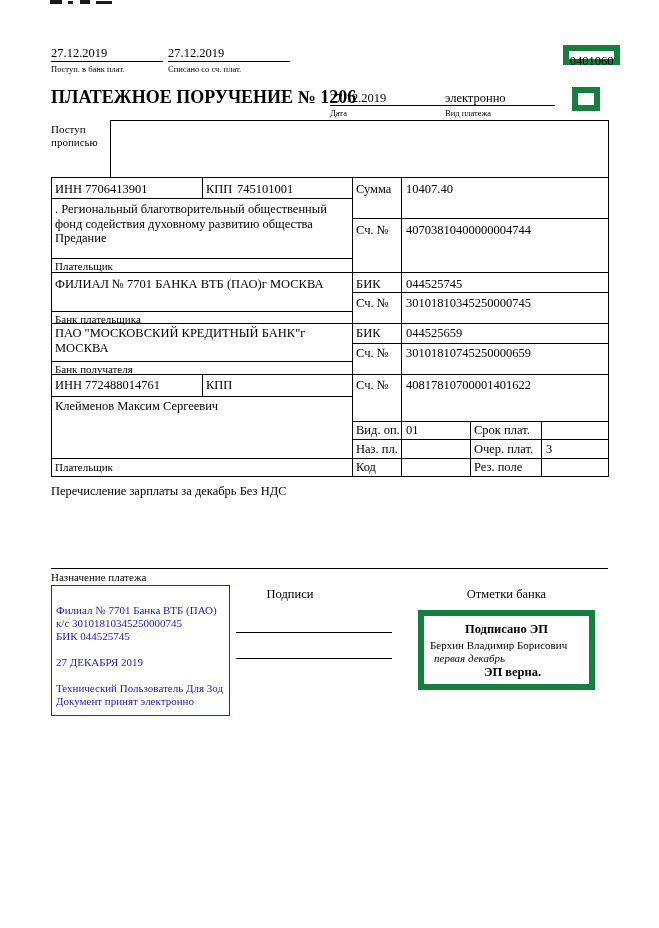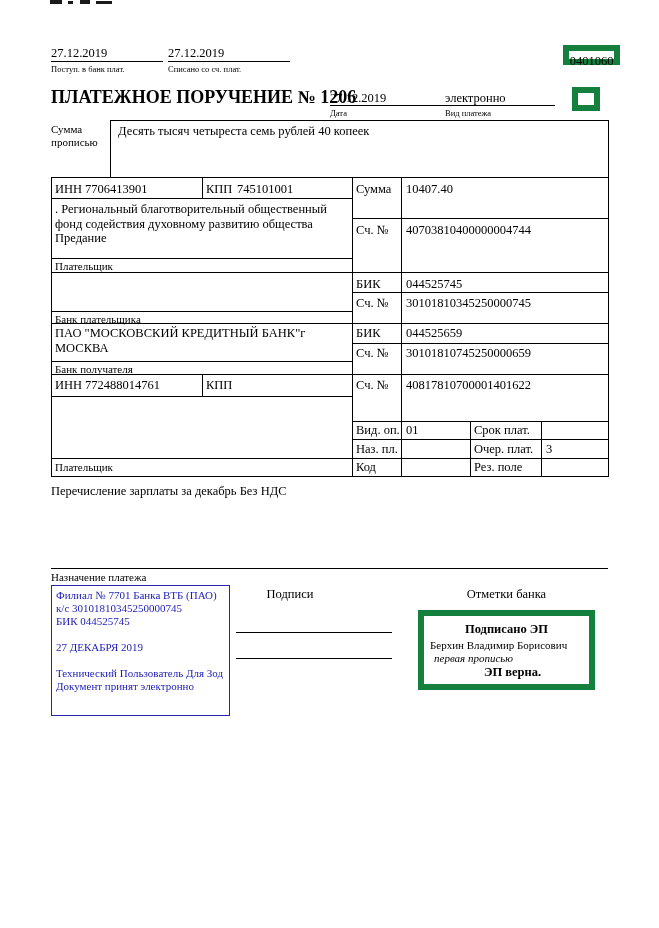--- a/index.html
+++ b/index.html
@@ -45,24 +45,23 @@
   </div>
 
   <div class="abs t13 b" style="left:51px;top:90px">ПЛАТЕЖНОЕ ПОРУЧЕНИЕ № 1206</div>
   <div class="abs t12" style="left:330px;top:91px">27.12.2019</div>
   <div class="abs t12" style="left:445px;top:91px">электронно</div>
   <div class="hl" style="left:330px;top:105px;width:225px"></div>
   <div class="abs t8" style="left:330px;top:108px">Дата</div>
   <div class="abs t8" style="left:445px;top:108px">Вид платежа</div>
   <div class="box" style="left:572px;top:87px;width:28px;height:24px"></div>
 
-  <div class="abs t11" style="left:51px;top:123px;width:56px">Сумма прописью</div>
+  <div class="abs t11" style="left:51px;top:123px;width:56px">Поступ прописью</div>
   <div class="hl" style="left:110px;top:120px;width:498px"></div>
   <div class="vl" style="left:110px;top:120px;height:57px"></div>
-  <div class="abs t12" style="left:118px;top:124px;width:480px">Десять тысяч четыреста семь рублей 40 копеек</div>
 
   <div class="hl" style="left:51px;top:177px;width:557px"></div>
   <div class="hl" style="left:51px;top:198px;width:302px"></div>
   <div class="hl" style="left:352px;top:218px;width:256px"></div>
   <div class="hl" style="left:51px;top:258px;width:302px"></div>
   <div class="hl" style="left:51px;top:272px;width:557px"></div>
   <div class="hl" style="left:352px;top:292px;width:256px"></div>
   <div class="hl" style="left:51px;top:311px;width:302px"></div>
   <div class="hl" style="left:51px;top:323px;width:557px"></div>
   <div class="hl" style="left:352px;top:343px;width:256px"></div>
@@ -88,70 +87,72 @@
   <div class="abs t12" style="left:206px;top:182px">КПП</div>
   <div class="abs t12" style="left:237px;top:182px">745101001</div>
   <div class="abs t12" style="left:356px;top:182px">Сумма</div>
   <div class="abs t12" style="left:406px;top:182px">10407.40</div>
 
   <div class="abs t12" style="left:55px;top:202px;width:297px">. Региональный благотворительный общественный фонд содействия духовному развитию общества Предание</div>
   <div class="abs t12" style="left:356px;top:223px">Сч. №</div>
   <div class="abs t12" style="left:406px;top:223px">40703810400000004744</div>
   <div class="abs t11" style="left:55px;top:260px">Плательщик</div>
 
+  <div class="abs t12" style="left:55px;top:277px;width:290px">ФИЛИАЛ № 7701 БАНКА ВТБ (ПАО)г МОСКВА</div>
   <div class="abs t12" style="left:356px;top:277px">БИК</div>
   <div class="abs t12" style="left:406px;top:277px">044525745</div>
   <div class="abs t12" style="left:356px;top:296px">Сч. №</div>
   <div class="abs t12" style="left:406px;top:296px">30101810345250000745</div>
   <div class="abs t11" style="left:55px;top:313px">Банк плательщика</div>
 
   <div class="abs t12" style="left:55px;top:326px;width:280px">ПАО "МОСКОВСКИЙ КРЕДИТНЫЙ БАНК"г МОСКВА</div>
   <div class="abs t12" style="left:356px;top:326px">БИК</div>
   <div class="abs t12" style="left:406px;top:326px">044525659</div>
   <div class="abs t12" style="left:356px;top:346px">Сч. №</div>
   <div class="abs t12" style="left:406px;top:346px">30101810745250000659</div>
   <div class="abs t11" style="left:55px;top:363px">Банк получателя</div>
 
   <div class="abs t12" style="left:55px;top:378px">ИНН</div>
   <div class="abs t12" style="left:85px;top:378px">772488014761</div>
   <div class="abs t12" style="left:206px;top:378px">КПП</div>
   <div class="abs t12" style="left:237px;top:378px"></div>
   <div class="abs t12" style="left:356px;top:378px">Сч. №</div>
   <div class="abs t12" style="left:406px;top:378px">40817810700001401622</div>
+  <div class="abs t12" style="left:55px;top:399px;width:290px">Клейменов Максим Сергеевич</div>
 
   <div class="abs t12" style="left:356px;top:423px">Вид. оп.</div>
   <div class="abs t12" style="left:406px;top:423px">01</div>
   <div class="abs t12" style="left:474px;top:423px">Срок плат.</div>
   <div class="abs t12" style="left:356px;top:442px">Наз. пл.</div>
   <div class="abs t12" style="left:474px;top:442px">Очер. плат.</div>
   <div class="abs t12" style="left:546px;top:442px">3</div>
   <div class="abs t12" style="left:356px;top:460px">Код</div>
   <div class="abs t12" style="left:474px;top:460px">Рез. поле</div>
   <div class="abs t11" style="left:55px;top:461px">Плательщик</div>
 
   <div class="abs t12" style="left:51px;top:484px;width:557px">Перечисление зарплаты за декабрь Без НДС</div>
   <div class="hl" style="left:51px;top:568px;width:557px"></div>
   <div class="abs t11" style="left:51px;top:571px">Назначение платежа</div>
 
-  <div class="blue-box" style="left:51px;top:585px;width:179px;height:131px;padding:3px 4px">
+  <div class="blue-box" style="left:51px;top:585px;width:179px;height:131px;padding:18px 4px">
     <div class="stamp-line blue">Филиал № 7701 Банка ВТБ (ПАО)</div>
     <div class="stamp-line blue">к/с 30101810345250000745</div>
     <div class="stamp-line blue">БИК 044525745</div>
     <div class="stamp-line blue"></div>
     <div class="stamp-line blue">27 ДЕКАБРЯ 2019</div>
     <div class="stamp-line blue"></div>
     <div class="stamp-line blue">Технический Пользователь Для Зод</div>
     <div class="stamp-line blue">Документ принят электронно</div>
   </div>
 
   <div class="abs t12 ctr" style="left:225px;top:587px;width:130px">Подписи</div>
   <div class="hl" style="left:236px;top:632px;width:156px"></div>
   <div class="hl" style="left:236px;top:658px;width:156px"></div>
 
   <div class="abs t12 ctr" style="left:418px;top:587px;width:177px">Отметки банка</div>
   <div class="box" style="left:418px;top:610px;width:177px;height:80px">
     <div class="abs t12 b ctr" style="left:0;right:0;top:6px">Подписано ЭП</div>
     <div class="abs t11" style="left:6px;top:23px">Берхин Владимир Борисович</div>
-    <div class="abs t11 i" style="left:10px;top:36px">первая прописью</div>
+    <div class="abs t11 i" style="left:10px;top:36px">первая декабрь</div>
     <div class="abs t12 b ctr" style="left:12px;right:0;top:49px">ЭП верна.</div>
   </div>
 
 </div>
 
 </body></html>

